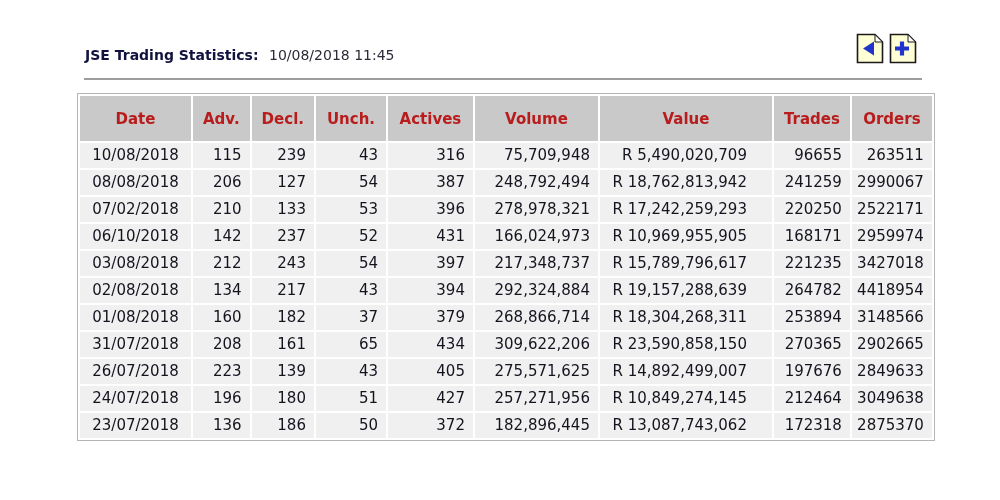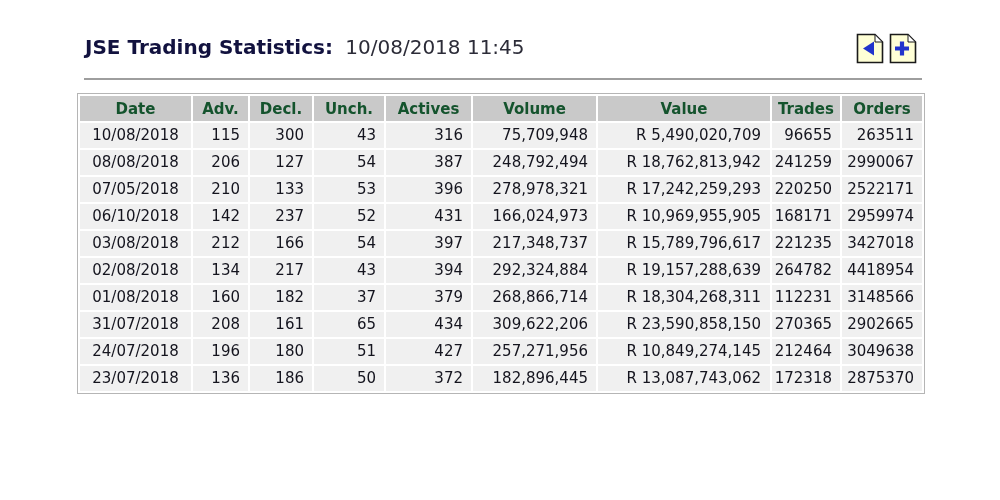--- a/index.html
+++ b/index.html
@@ -3,52 +3,52 @@
 <meta charset="utf-8">
 <style>
   html,body{margin:0;padding:0;}
   body{
     width:1000px;height:500px;overflow:hidden;background:#ffffff;
     font-family:"DejaVu Sans","Liberation Sans",sans-serif;
     position:relative;
   }
   
   .title-line{
-    position:absolute;left:85px;top:35px;
-    font-size:20px;white-space:nowrap;
+    position:absolute;left:85px;top:47px;
+    font-size:14px;white-space:nowrap;
   }
   .title-label{font-weight:bold;color:#12123f;}
   .title-datetime{color:#2c2c38;margin-left:6px;}
   .page-icon{
     position:absolute;top:33px;width:28px;height:31px;cursor:pointer;
   }
   .icon-prev{left:856px;}
   .icon-add{left:889px;}
   .divider{
     position:absolute;left:84px;top:78px;width:838px;height:2px;
     background:#9e9e9e;
   }
   
   .table-wrap{position:absolute;left:77px;top:93px;}
   table{
     border-collapse:separate;border-spacing:2px;table-layout:fixed;
     background:#ffffff;border:1px solid #b5b5b5;
   }
   th{
-    background:#c9c9c9;color:#14532d;font-size:15px;font-weight:bold;
-    height:25px;text-align:center;padding:0;white-space:nowrap;
+    background:#c9c9c9;color:#b91c1c;font-size:15px;font-weight:bold;
+    height:25px;text-align:center;padding:10px;white-space:nowrap;
     overflow:hidden;
   }
   td{
     background:#f0f0f0;color:#14141e;font-size:15px;height:25px;
     padding:0;white-space:nowrap;overflow:hidden;line-height:25px;
   }
   td.c0{text-align:center;margin-top:43px;}
   td.c1,td.c2,td.c3,td.c4,td.c5,td.c7,td.c8{text-align:right;padding-right:8px;}
-  td.c6{text-align:right;padding-right:9px;}
+  td.c6{text-align:right;padding-right:25px;}
 </style>
 </head>
 <body>
 
 <div class="title-line">
   <span class="title-label">JSE Trading Statistics:</span>
   <span class="title-datetime">10/08/2018 11:45</span>
 </div>
 
 <div class="page-icon icon-prev">
@@ -91,41 +91,41 @@
           <th>Volume</th>
           <th>Value</th>
           <th>Trades</th>
           <th>Orders</th>
         </tr>
     </thead>
     <tbody>
         <tr>
           <td class="c0">10/08/2018</td>
           <td class="c1">115</td>
-          <td class="c2">300</td>
+          <td class="c2">239</td>
           <td class="c3">43</td>
           <td class="c4">316</td>
           <td class="c5">75,709,948</td>
           <td class="c6">R 5,490,020,709</td>
           <td class="c7">96655</td>
           <td class="c8">263511</td>
         </tr>
         <tr>
           <td class="c0">08/08/2018</td>
           <td class="c1">206</td>
           <td class="c2">127</td>
           <td class="c3">54</td>
           <td class="c4">387</td>
           <td class="c5">248,792,494</td>
           <td class="c6">R 18,762,813,942</td>
           <td class="c7">241259</td>
           <td class="c8">2990067</td>
         </tr>
         <tr>
-          <td class="c0">07/05/2018</td>
+          <td class="c0">07/02/2018</td>
           <td class="c1">210</td>
           <td class="c2">133</td>
           <td class="c3">53</td>
           <td class="c4">396</td>
           <td class="c5">278,978,321</td>
           <td class="c6">R 17,242,259,293</td>
           <td class="c7">220250</td>
           <td class="c8">2522171</td>
         </tr>
         <tr>
@@ -135,21 +135,21 @@
           <td class="c3">52</td>
           <td class="c4">431</td>
           <td class="c5">166,024,973</td>
           <td class="c6">R 10,969,955,905</td>
           <td class="c7">168171</td>
           <td class="c8">2959974</td>
         </tr>
         <tr>
           <td class="c0">03/08/2018</td>
           <td class="c1">212</td>
-          <td class="c2">166</td>
+          <td class="c2">243</td>
           <td class="c3">54</td>
           <td class="c4">397</td>
           <td class="c5">217,348,737</td>
           <td class="c6">R 15,789,796,617</td>
           <td class="c7">221235</td>
           <td class="c8">3427018</td>
         </tr>
         <tr>
           <td class="c0">02/08/2018</td>
           <td class="c1">134</td>
@@ -162,35 +162,46 @@
           <td class="c8">4418954</td>
         </tr>
         <tr>
           <td class="c0">01/08/2018</td>
           <td class="c1">160</td>
           <td class="c2">182</td>
           <td class="c3">37</td>
           <td class="c4">379</td>
           <td class="c5">268,866,714</td>
           <td class="c6">R 18,304,268,311</td>
-          <td class="c7">112231</td>
+          <td class="c7">253894</td>
           <td class="c8">3148566</td>
         </tr>
         <tr>
           <td class="c0">31/07/2018</td>
           <td class="c1">208</td>
           <td class="c2">161</td>
           <td class="c3">65</td>
           <td class="c4">434</td>
           <td class="c5">309,622,206</td>
           <td class="c6">R 23,590,858,150</td>
           <td class="c7">270365</td>
           <td class="c8">2902665</td>
         </tr>
         <tr>
+          <td class="c0">26/07/2018</td>
+          <td class="c1">223</td>
+          <td class="c2">139</td>
+          <td class="c3">43</td>
+          <td class="c4">405</td>
+          <td class="c5">275,571,625</td>
+          <td class="c6">R 14,892,499,007</td>
+          <td class="c7">197676</td>
+          <td class="c8">2849633</td>
+        </tr>
+        <tr>
           <td class="c0">24/07/2018</td>
           <td class="c1">196</td>
           <td class="c2">180</td>
           <td class="c3">51</td>
           <td class="c4">427</td>
           <td class="c5">257,271,956</td>
           <td class="c6">R 10,849,274,145</td>
           <td class="c7">212464</td>
           <td class="c8">3049638</td>
         </tr>

